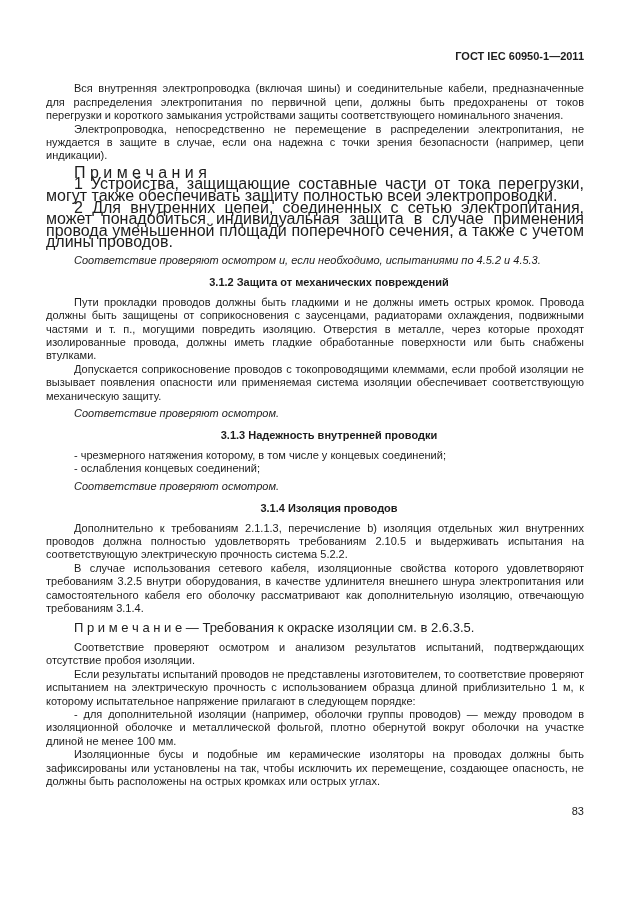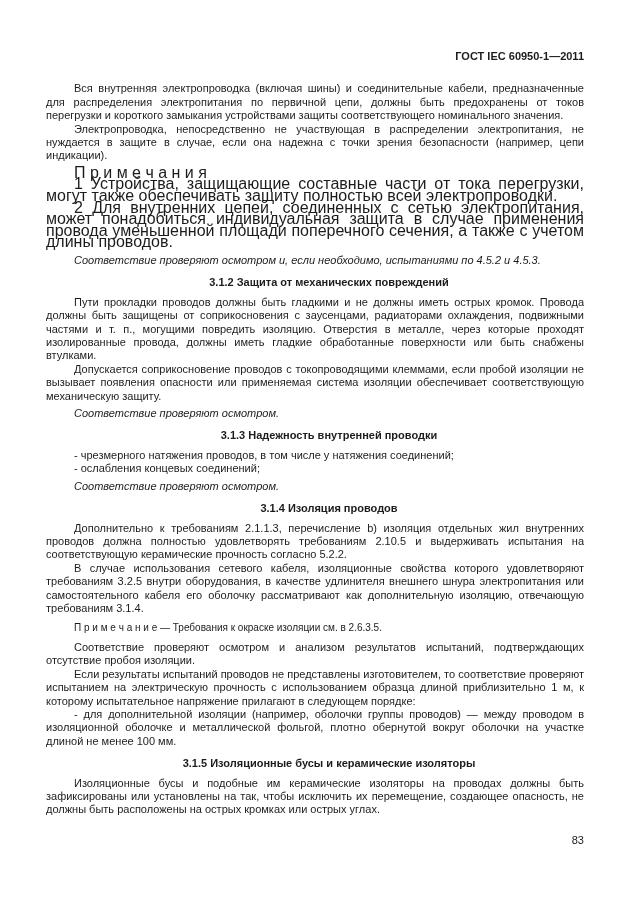--- a/index.html
+++ b/index.html
@@ -45,21 +45,21 @@
     font-weight: bold;
     text-indent: 28px;
     margin: 9px 0 6px 0;
     text-align: center;
   }
   .list-item {
     text-align: justify;
     text-indent: 28px;
   }
   .note-single {
-    font-size: 10px;
+    font-size: 13px;
     line-height: 11.6px;
     text-indent: 28px;
     text-align: justify;
     margin: 7px 0 7px 0;
   }
   .compliance-group p {
     text-align: justify;
     text-indent: 28px;
   }
   .page-number {
@@ -68,50 +68,49 @@
   }
 </style>
 </head>
 <body>
 
 <div class="doc-page">
 
   <div class="doc-header">ГОСТ IEC 60950-1—2011</div>
 
   <p class="body-par">Вся внутренняя электропроводка (включая шины) и соединительные кабели, предназначенные для распределения электропитания по первичной цепи, должны быть предохранены от токов перегрузки и короткого замыкания устройствами защиты соответствующего номинального значения.</p>
-  <p class="body-par">Электропроводка, непосредственно не участвующая в распределении электропитания, не нуждается в защите в случае, если она надежна с точки зрения безопасности (например, цепи индикации).</p>
+  <p class="body-par">Электропроводка, непосредственно не перемещение в распределении электропитания, не нуждается в защите в случае, если она надежна с точки зрения безопасности (например, цепи индикации).</p>
 
   <div class="notes-block">
     <p>П р и м е ч а н и я</p>
     <p>1 Устройства, защищающие составные части от тока перегрузки, могут также обеспечивать защиту полностью всей электропроводки.</p>
     <p>2 Для внутренних цепей, соединенных с сетью электропитания, может понадобиться индивидуальная защита в случае применения провода уменьшенной площади поперечного сечения, а также с учетом длины проводов.</p>
   </div>
 
   <p class="compliance">Соответствие проверяют осмотром и, если необходимо, испытаниями по 4.5.2 и 4.5.3.</p>
 
   <p class="section-heading">3.1.2 Защита от механических повреждений</p>
   <p class="body-par">Пути прокладки проводов должны быть гладкими и не должны иметь острых кромок. Провода должны быть защищены от соприкосновения с заусенцами, радиаторами охлаждения, подвижными частями и т. п., могущими повредить изоляцию. Отверстия в металле, через которые проходят изолированные провода, должны иметь гладкие обработанные поверхности или быть снабжены втулками.</p>
   <p class="body-par">Допускается соприкосновение проводов с токопроводящими клеммами, если пробой изоляции не вызывает появления опасности или применяемая система изоляции обеспечивает соответствующую механическую защиту.</p>
   <p class="compliance">Соответствие проверяют осмотром.</p>
 
   <p class="section-heading">3.1.3 Надежность внутренней проводки</p>
-  <p class="list-item">- чрезмерного натяжения проводов, в том числе у натяжения соединений;</p>
+  <p class="list-item">- чрезмерного натяжения которому, в том числе у концевых соединений;</p>
   <p class="list-item">- ослабления концевых соединений;</p>
   <p class="compliance">Соответствие проверяют осмотром.</p>
 
   <p class="section-heading">3.1.4 Изоляция проводов</p>
-  <p class="body-par">Дополнительно к требованиям 2.1.1.3, перечисление b) изоляция отдельных жил внутренних проводов должна полностью удовлетворять требованиям 2.10.5 и выдерживать испытания на соответствующую керамические прочность согласно 5.2.2.</p>
+  <p class="body-par">Дополнительно к требованиям 2.1.1.3, перечисление b) изоляция отдельных жил внутренних проводов должна полностью удовлетворять требованиям 2.10.5 и выдерживать испытания на соответствующую электрическую прочность система 5.2.2.</p>
   <p class="body-par">В случае использования сетевого кабеля, изоляционные свойства которого удовлетворяют требованиям 3.2.5 внутри оборудования, в качестве удлинителя внешнего шнура электропитания или самостоятельного кабеля его оболочку рассматривают как дополнительную изоляцию, отвечающую требованиям 3.1.4.</p>
 
   <p class="note-single"><span>П р и м е ч а н и е</span> <span>— Требования к окраске изоляции см. в 2.6.3.5.</span></p>
 
   <div class="compliance-group">
     <p>Соответствие проверяют осмотром и анализом результатов испытаний, подтверждающих отсутствие пробоя изоляции.</p>
     <p>Если результаты испытаний проводов не представлены изготовителем, то соответствие проверяют испытанием на электрическую прочность с использованием образца длиной приблизительно 1 м, к которому испытательное напряжение прилагают в следующем порядке:</p>
     <p>- для дополнительной изоляции (например, оболочки группы проводов) — между проводом в изоляционной оболочке и металлической фольгой, плотно обернутой вокруг оболочки на участке длиной не менее 100 мм.</p>
   </div>
 
-  <p class="section-heading">3.1.5 Изоляционные бусы и керамические изоляторы</p>
   <p class="body-par">Изоляционные бусы и подобные им керамические изоляторы на проводах должны быть зафиксированы или установлены на так, чтобы исключить их перемещение, создающее опасность, не должны быть расположены на острых кромках или острых углах.</p>
 
   <div class="page-number">83</div>
 
 </div>
 
 </body></html>

